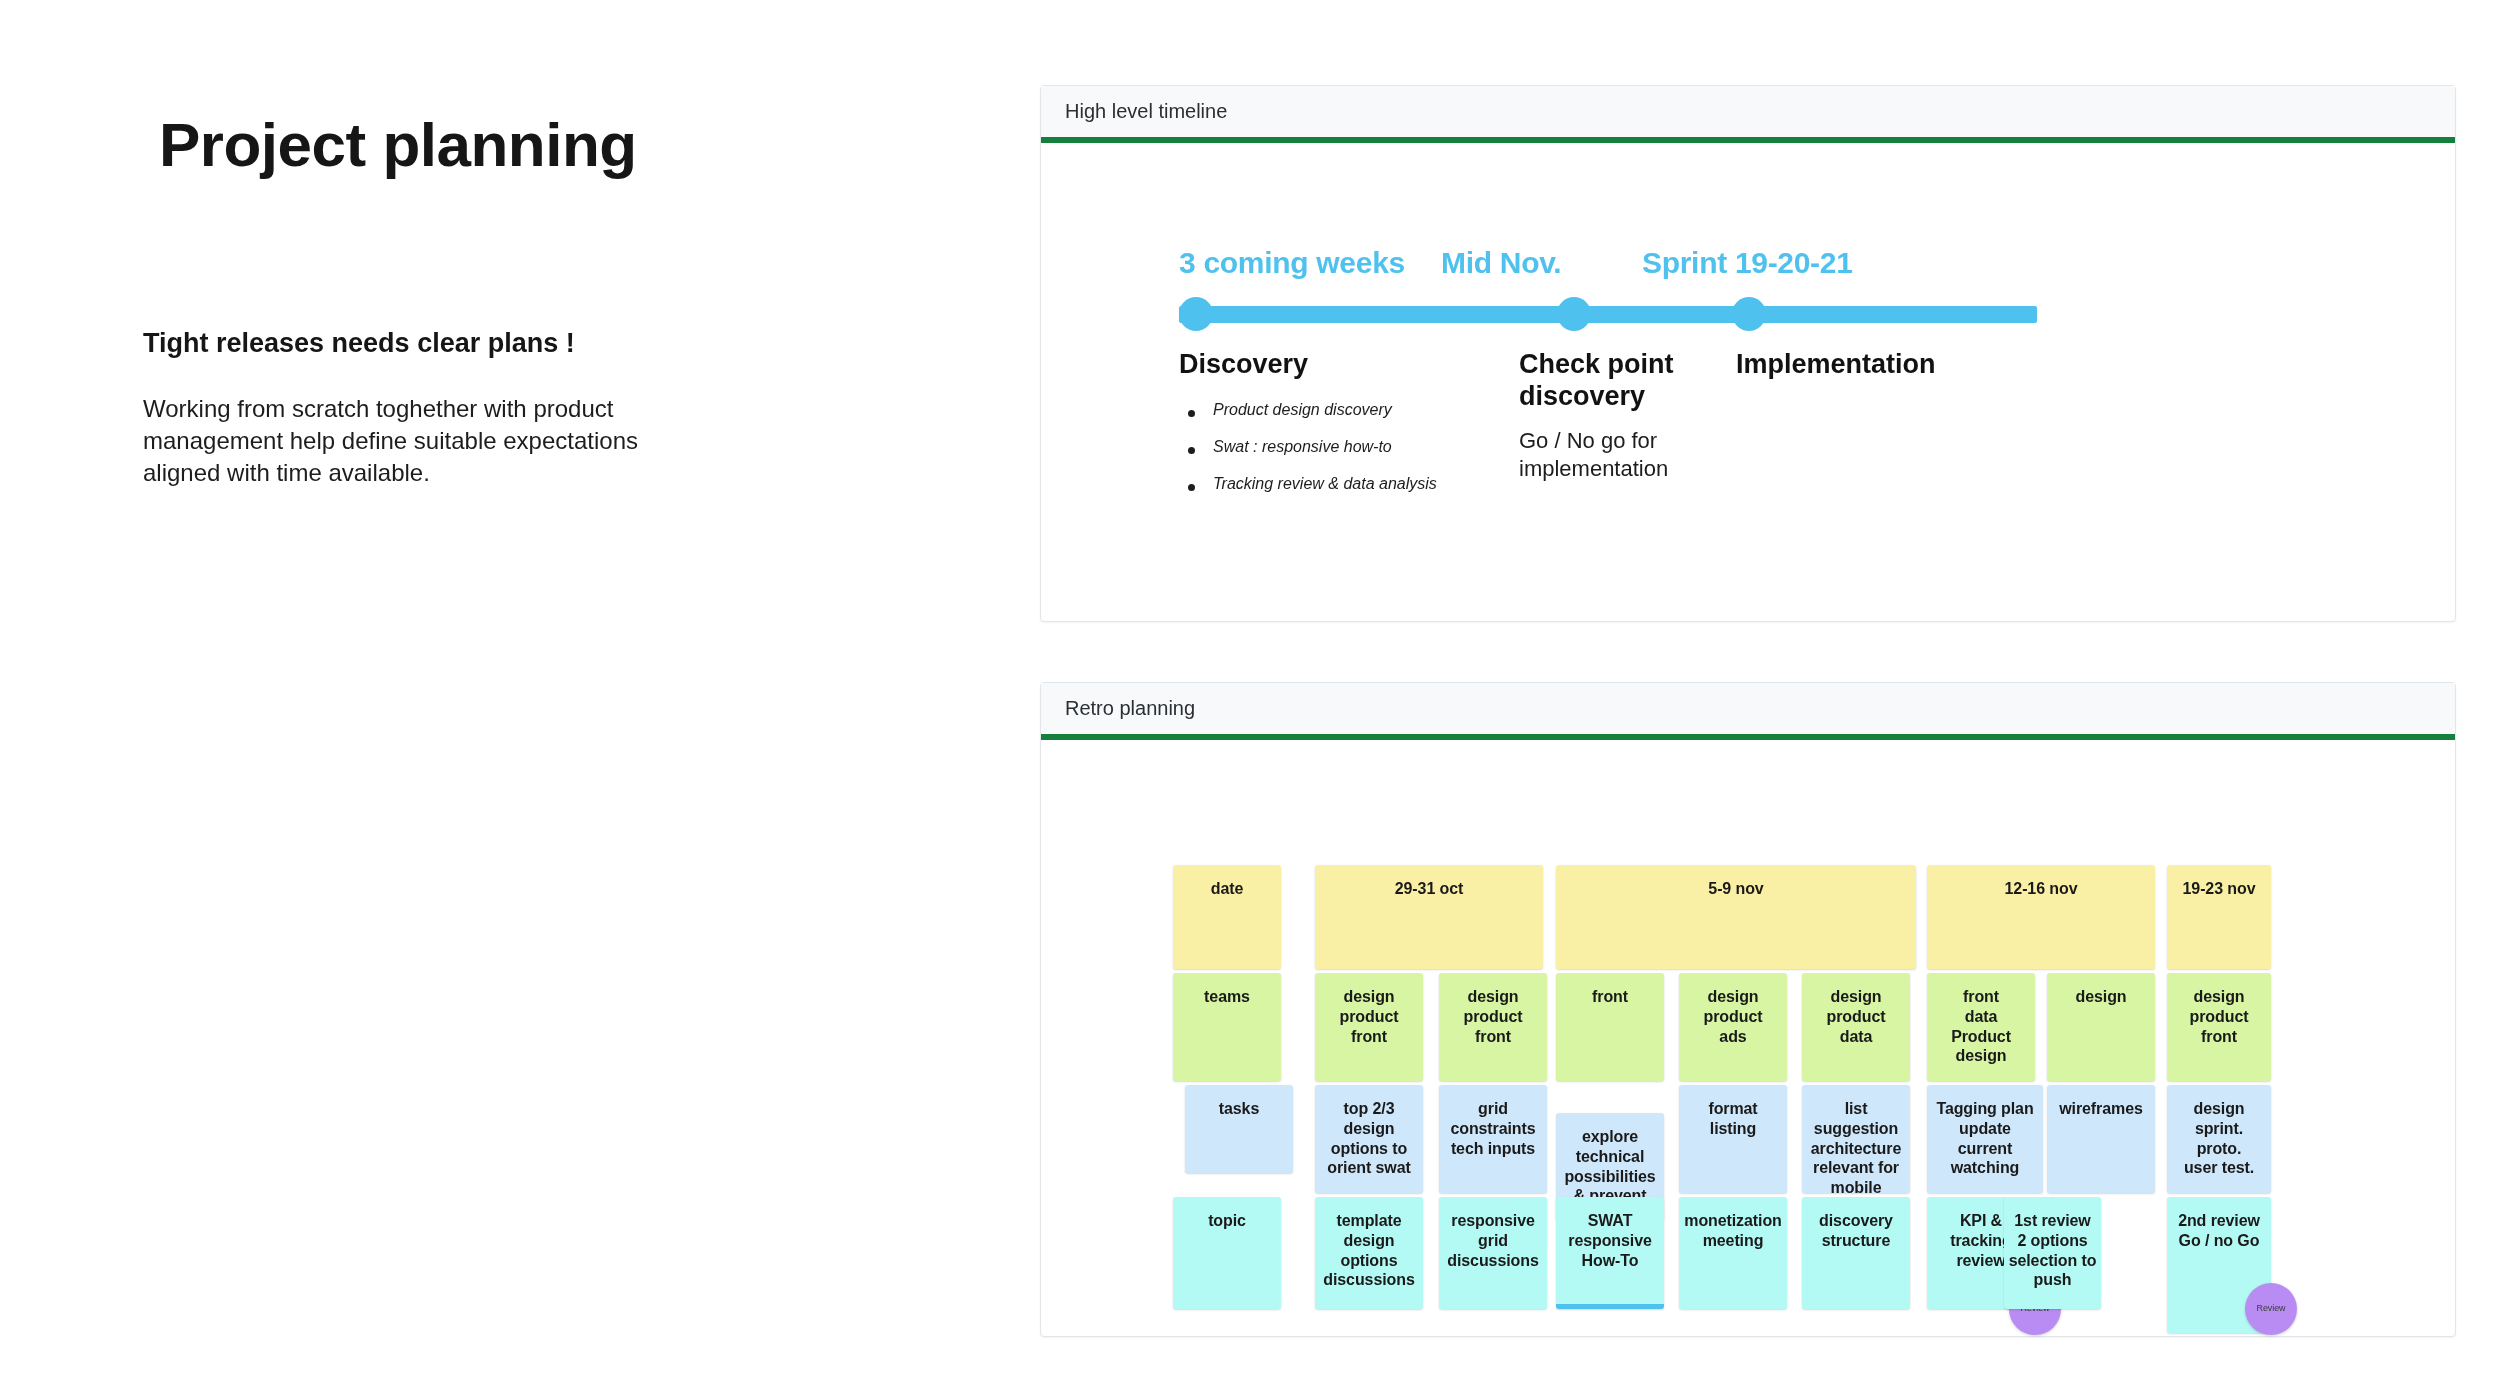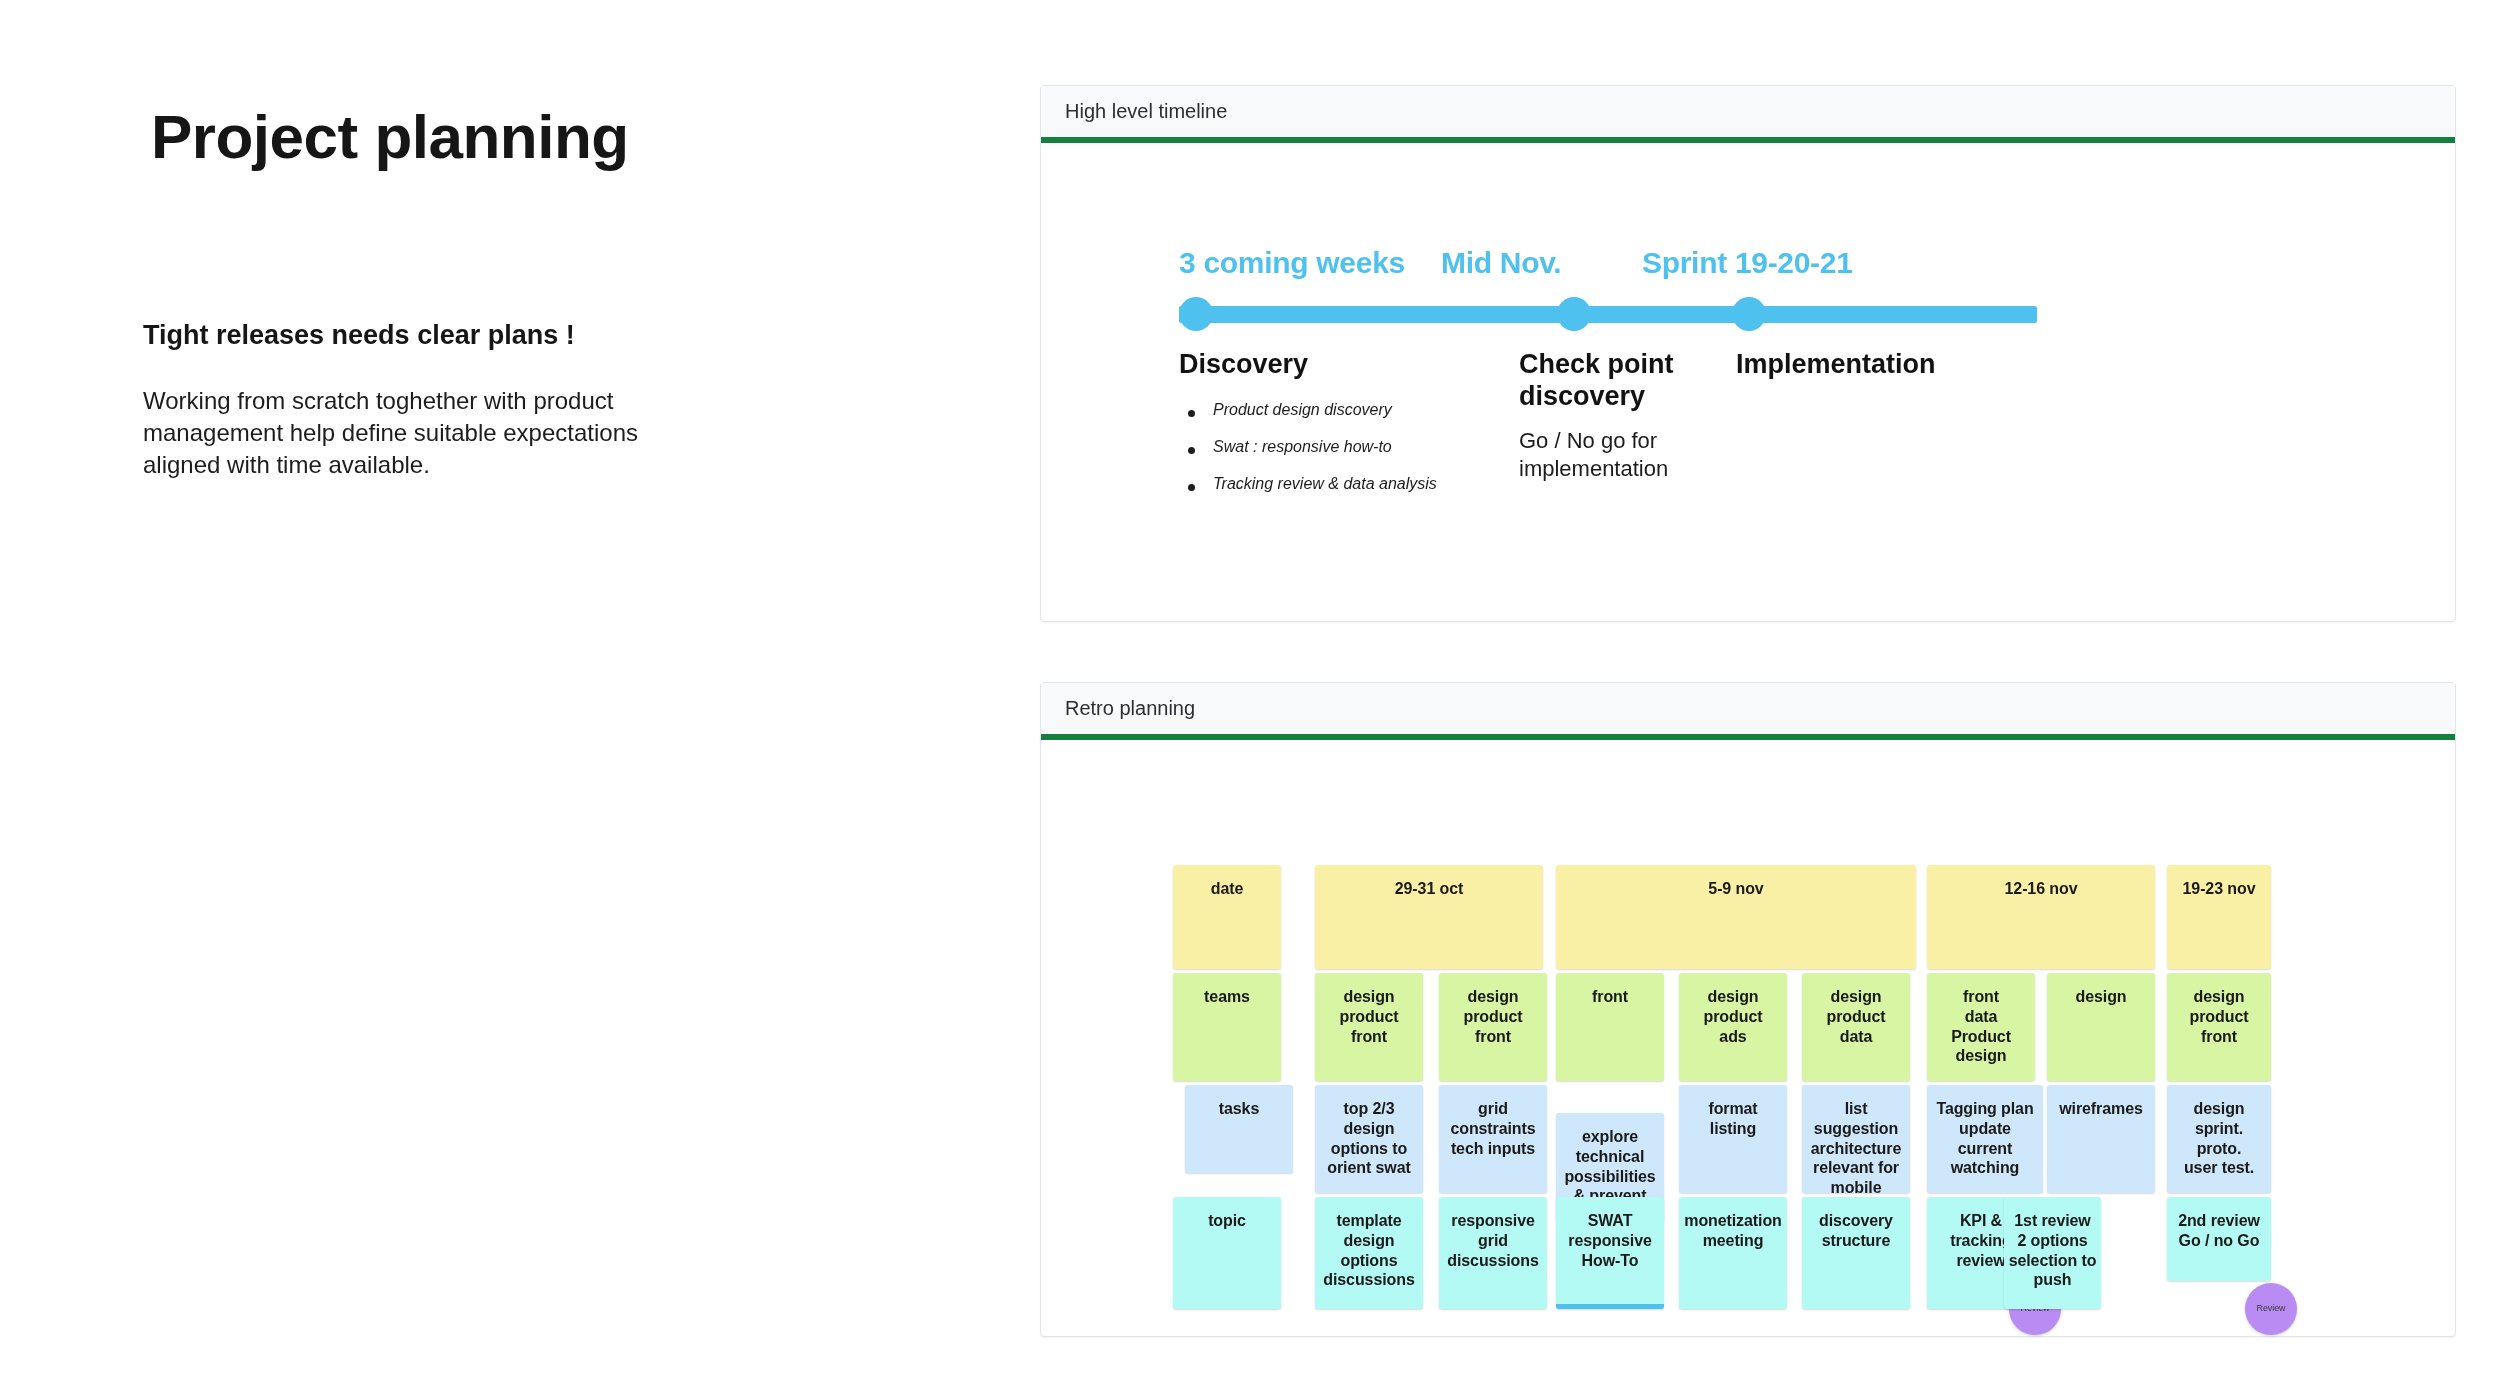--- a/index.html
+++ b/index.html
@@ -22,21 +22,21 @@
     left: 143px;
     top: 96px;
     width: 760px;
   }
   #page-title {
     font-size: 62px;
     font-weight: bold;
     letter-spacing: -0.5px;
     line-height: 1.05;
     color: #161616;
-    margin: 8px;
+    margin: 16px;
   }
   #left-subtitle {
     margin-top: 150px;
     font-size: 27px;
     font-weight: bold;
     color: #161616;
     line-height: 1.2;
   }
   #left-paragraph {
     margin-top: 34px;
@@ -361,19 +361,19 @@
         <div class="card topic" style="left: 629px; top: 332px; width: 108px; height: 112px;">
           <span class="card-text">discovery<br>structure</span>
         </div>
         <div class="card topic" style="left: 754px; top: 332px; width: 108px; height: 112px;">
           <span class="card-text">KPI &amp;<br>tracking<br>review</span>
           <div class="review-badge" style="left: 82px; top: 86px;">Review</div>
         </div>
         <div class="card topic" style="left: 831px; top: 332px; width: 97px; height: 112px;">
           <span class="card-text">1st review<br>2 options<br>selection to<br>push</span>
         </div>
-        <div class="card topic" style="left: 994px; top: 332px; width: 104px; height: 84px;">
+        <div class="card topic" style="left: 994px; top: 332px; width: 104px; height: 136px;">
           <span class="card-text">2nd review<br>Go / no Go</span>
           <div class="review-badge" style="left: 78px; top: 86px;">Review</div>
         </div>
       </div>
   </div>
 </section>
 
 </body></html>

